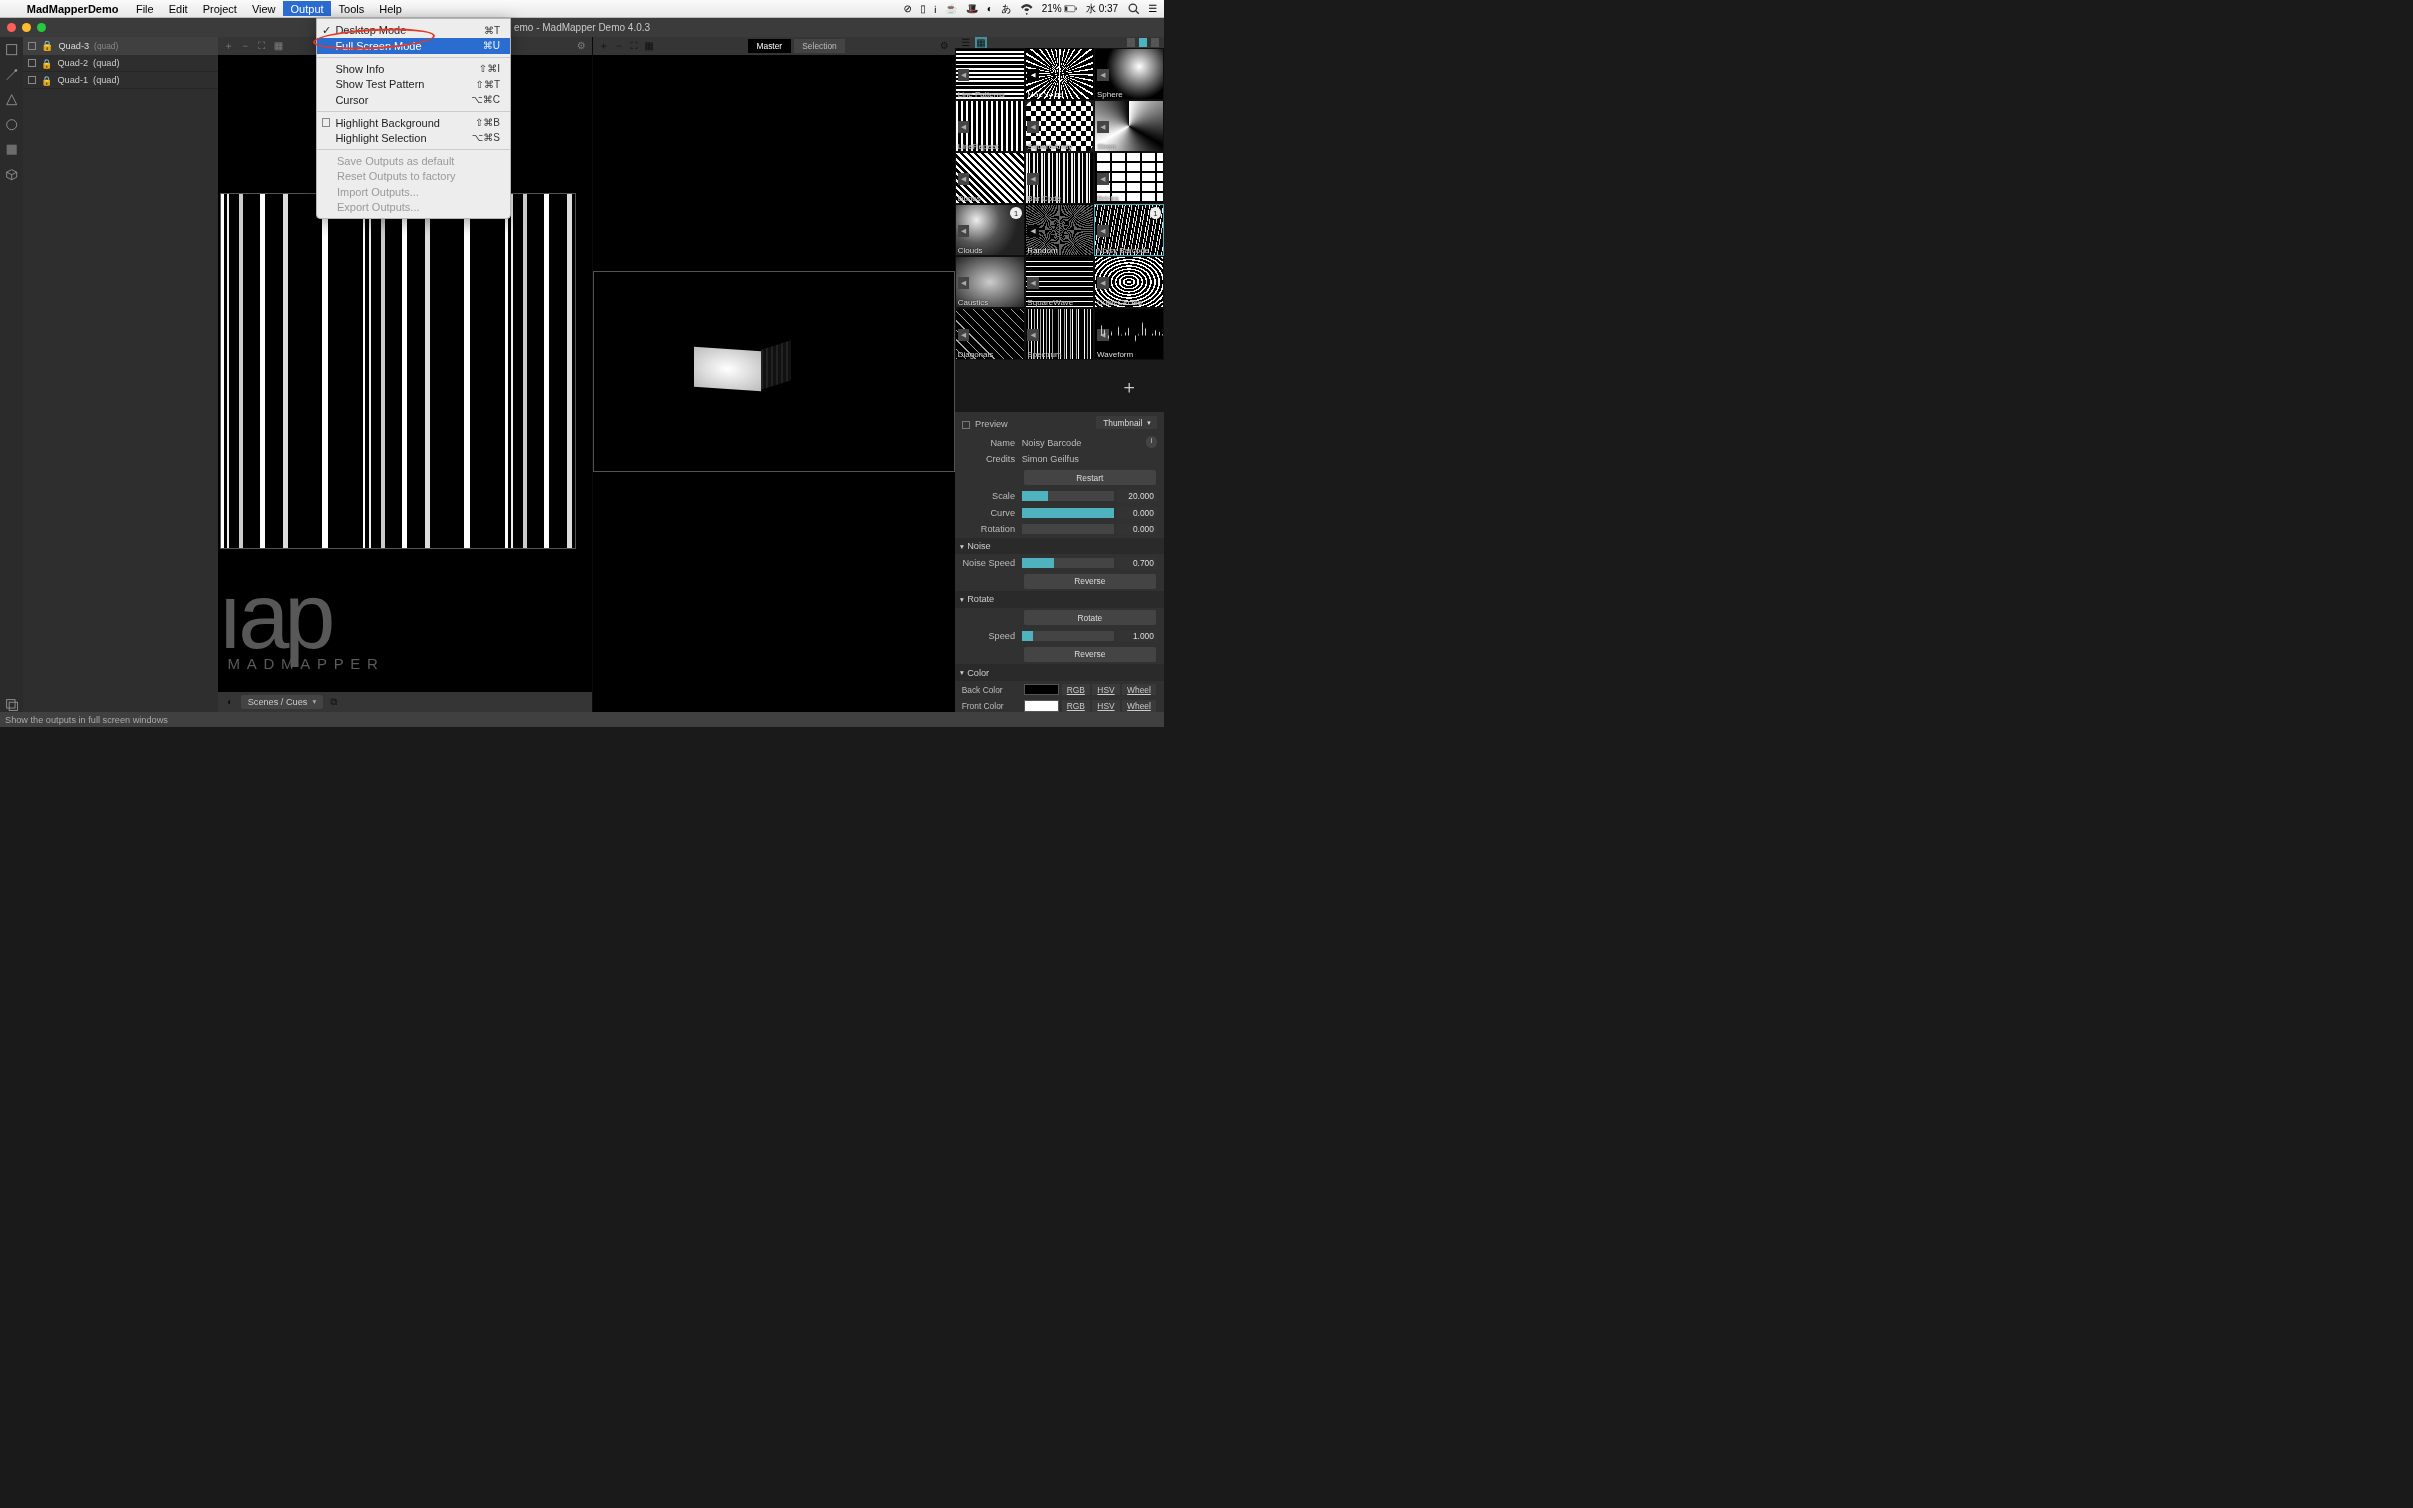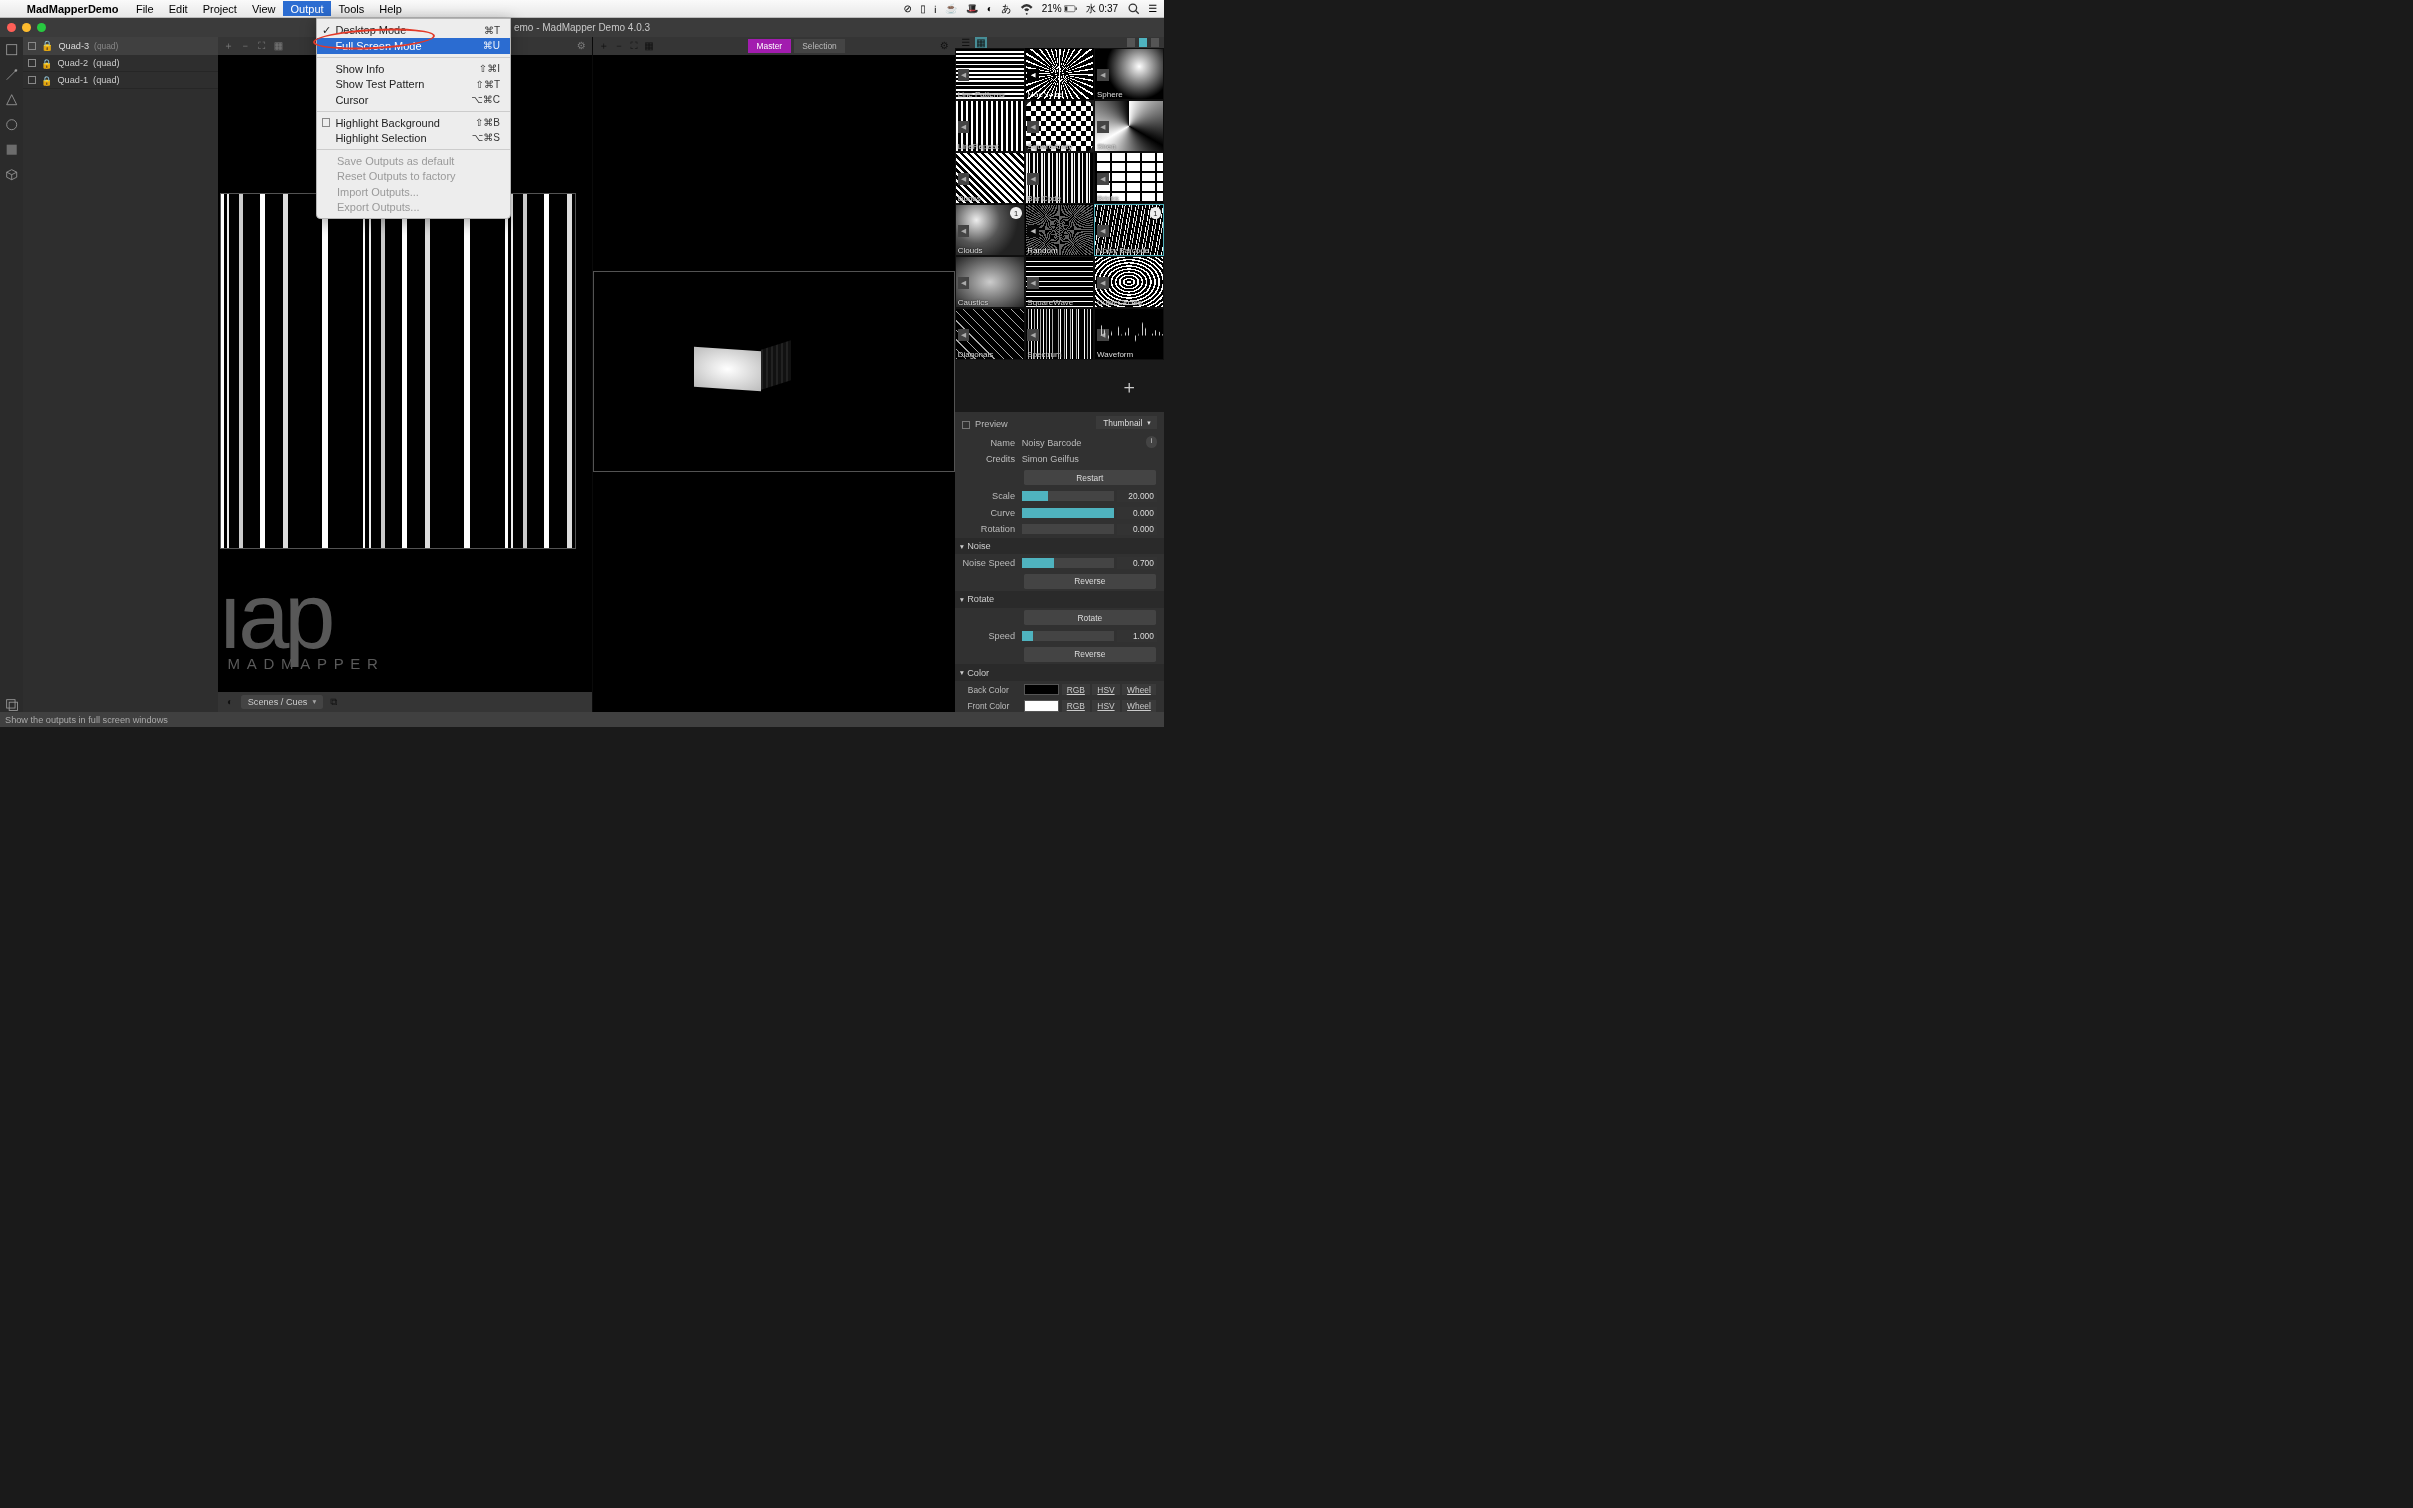--- a/index.html
+++ b/index.html
@@ -58,21 +58,21 @@
 .watermark { position:absolute; left:0; bottom:34px; font-size:92px; font-weight:300; color:#585858; letter-spacing:-5px; line-height:.9; pointer-events:none;}
 .watermark-sub{position:absolute;left:10px;bottom:20px;font-size:15px;letter-spacing:6.7px;color:#5a5a5a;}
 .bottom-bar{height:20px;background:#353535;display:flex;align-items:center;padding:0 6.7px;gap:5px;}
 .dd-scene{background:#444;color:#ccc;padding:1.7px 6.7px;border-radius:2.5px;font-size:9.2px;display:flex;align-items:center;gap:5px;}
 .dd-scene::after{content:"▾";font-size:7.5px;opacity:.7;}
 
 
 .master { width:363px; display:flex; flex-direction:column; border-left:0.8px solid #0a0a0a;}
 .master-tb{height:18.4px;background:#353535;display:flex;align-items:center;padding:0 5px;gap:3.4px;}
 .segbtn{padding:1.7px 8.4px;font-size:8.4px;background:#444;color:#bbb;cursor:default;}
-.segbtn.active{background:#a21caf;color:#fff;}
+.segbtn.active{background:#000000;color:#fff;}
 .master-body{flex:1;background:#000;position:relative;}
 .proj-frame{position:absolute;left:0;top:216px;width:100%;height:201px;border:0.8px solid #535353;}
 .cube3d{position:absolute;left:101px;top:285px;width:101px;height:50px;perspective:251px;}
 .cube3d .face{position:absolute;background:#d5d5d5;}
 .cube3d .front{width:67px;height:40px;left:0;top:8.4px;transform:skewY(4deg);background:radial-gradient(#fff,#bbb);}
 .cube3d .side{width:30px;height:40px;left:67px;top:5px;transform:skewY(-18deg);background:repeating-linear-gradient(90deg,#222 0 1.7px,#aaa 1.7px 2.5px,#111 2.5px 5px);}
 
 
 .inspector { width:209px; background:#313131; display:flex; flex-direction:column; overflow-y:auto; }
 .insp-tb{height:18.4px;background:#353535;display:flex;align-items:center;padding:0 5px;gap:3.4px;}
@@ -94,21 +94,21 @@
 .chk{width:8.4px;height:8.4px;border:0.8px solid #777;display:inline-block;margin-right:5px;}
 .btn-wide{background:#444;color:#ddd;text-align:center;padding:2.5px 0;font-size:8.4px;margin:2.5px 8.4px 2.5px 69px;border-radius:1.7px;}
 .slider-row{display:flex;align-items:center;padding:2.5px 6.7px;color:#bbb;font-size:9.2px;}
 .slider-row .lab{flex:0 0 60px;text-align:right;padding-right:6.7px;}
 .slider-track{flex:1;height:10px;background:#444;position:relative;}
 .slider-fill{position:absolute;left:0;top:0;bottom:0;background:#4fb3bf;}
 .slider-num{width:40px;text-align:right;background:#333;color:#ddd;padding:0.8px 3.4px;margin-left:3.4px;font-size:8.4px;}
 .section-head{display:flex;align-items:center;padding:3.4px 5px;color:#ccc;font-size:9.2px;background:#2a2a2a;}
 .section-head::before{content:"▾";font-size:7.5px;margin-right:3.4px;}
 .color-row{display:flex;align-items:center;padding:2.5px 6.7px;font-size:8.4px;color:#bbb;gap:2.5px;}
-.color-row .lab{flex:0 0 60px;text-align:center;padding-right:6.7px;}
+.color-row .lab{flex:0 0 60px;text-align:left;padding-right:6.7px;}
 .swatch{width:35px;height:11.7px;border:0.8px solid #555;}
 .mini-mode{background:#3a3a3a;padding:0.8px 5px;color:#ccc;text-decoration:underline;}
 
 .statusbar { position:absolute; bottom:0; left:0; right:0; height:15px; background:#404040; color:#aaa; font-size:9.2px; display:flex; align-items:center; padding:0 5px; }
 
 
 .tex-lines{background:repeating-linear-gradient(0deg,#fff 0 1.7px,#000 1.7px 4.2px);}
 .tex-noise{background:repeating-conic-gradient(#fff 0 3deg,#000 3deg 10deg);filter:contrast(3);}
 .tex-sphere{background:radial-gradient(circle at 65% 35%,#fff,#000 60%);}
 .tex-repeat{background:repeating-linear-gradient(90deg,#fff 0 2.5px,#000 2.5px 5px);}

